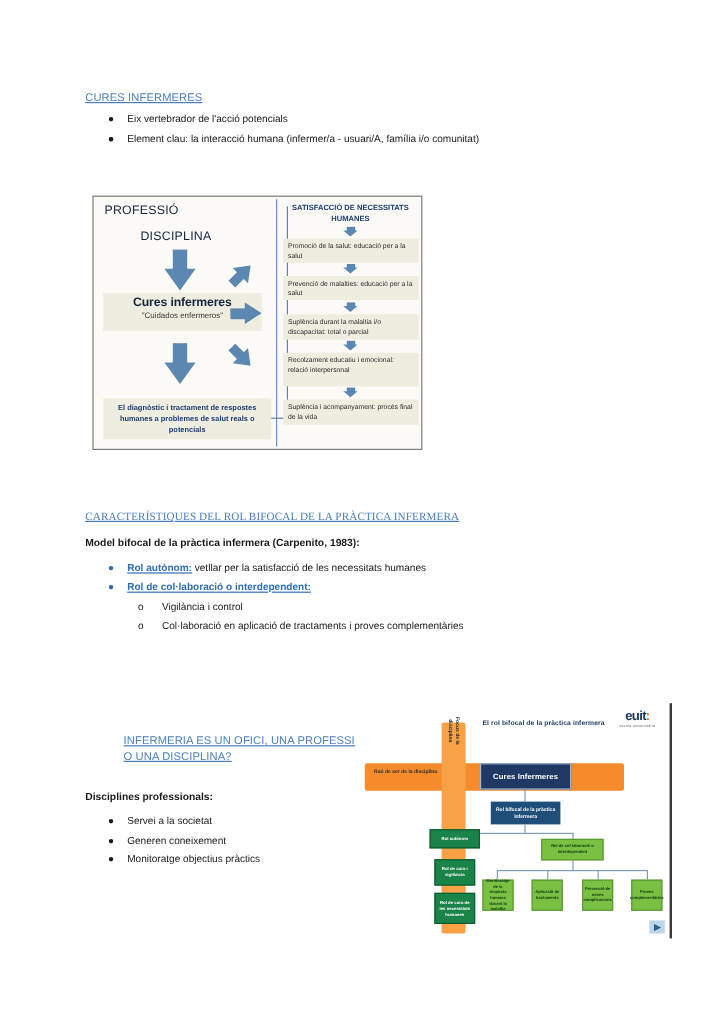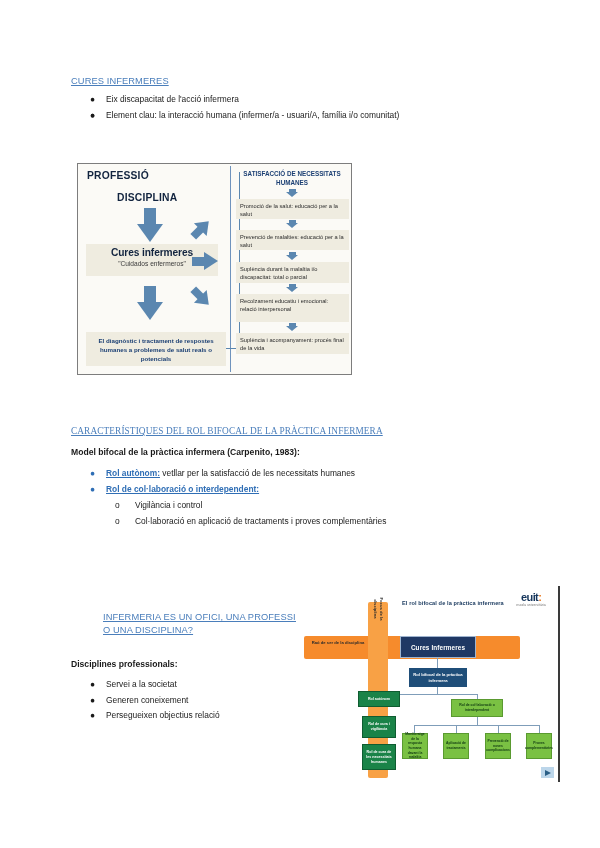--- a/index.html
+++ b/index.html
@@ -100,21 +100,21 @@
   .fig1 .divider {
     position: absolute;
     left: 152px;
     top: 2px;
     width: 1px;
     height: 206px;
     background: #6f93bd;
   }
   .f1-title {
     position: absolute;
-    font-weight: bold;
+    font-weight: normal;
     color: #12243f;
     letter-spacing: 0.2px;
   }
   .f1-professio { left: 9px; top: 6px; font-size: 10.3px; }
   .f1-disciplina { left: 39px; top: 28px; font-size: 10.3px; }
 
   .f1-cream-box {
     position: absolute;
     background: #efece0;
     box-sizing: border-box;
@@ -420,21 +420,21 @@
 </head>
 <body>
 
 <div class="page">
 
   <div class="section-heading" style="top:75px;">CURES INFERMERES</div>
 
   <ul class="bullets" style="left:90px; top:92px;">
     <li>
       <span class="bullet-dot">●</span>
-      <span>Eix discapacitat de l'acció infermera</span>
+      <span>Eix vertebrador de l'acció potencials</span>
     </li>
     <li>
       <span class="bullet-dot">●</span>
     </li>
     <li>
       <span class="bullet-dot">●</span>
       <span>Element clau: la interacció humana (infermer/a - usuari/A, família i/o comunitat)</span>
     </li>
   </ul>
 
@@ -548,21 +548,21 @@
     <li>
       <span class="bullet-dot">●</span>
       <span>Servei a la societat</span>
     </li>
     <li>
       <span class="bullet-dot">●</span>
       <span>Generen coneixement</span>
     </li>
     <li>
       <span class="bullet-dot">●</span>
-      <span>Persegueixen objectius relació</span>
+      <span>Monitoratge objectius pràctics</span>
     </li>
   </ul>
 
   <div class="fig2">
 
     <div class="f2-title">El rol bifocal de la pràctica infermera</div>
 
     <div class="f2-logo">
       <div class="mark"><span>euit</span><span class="dots">:</span></div>
       <div class="sub">escola universitària</div>

